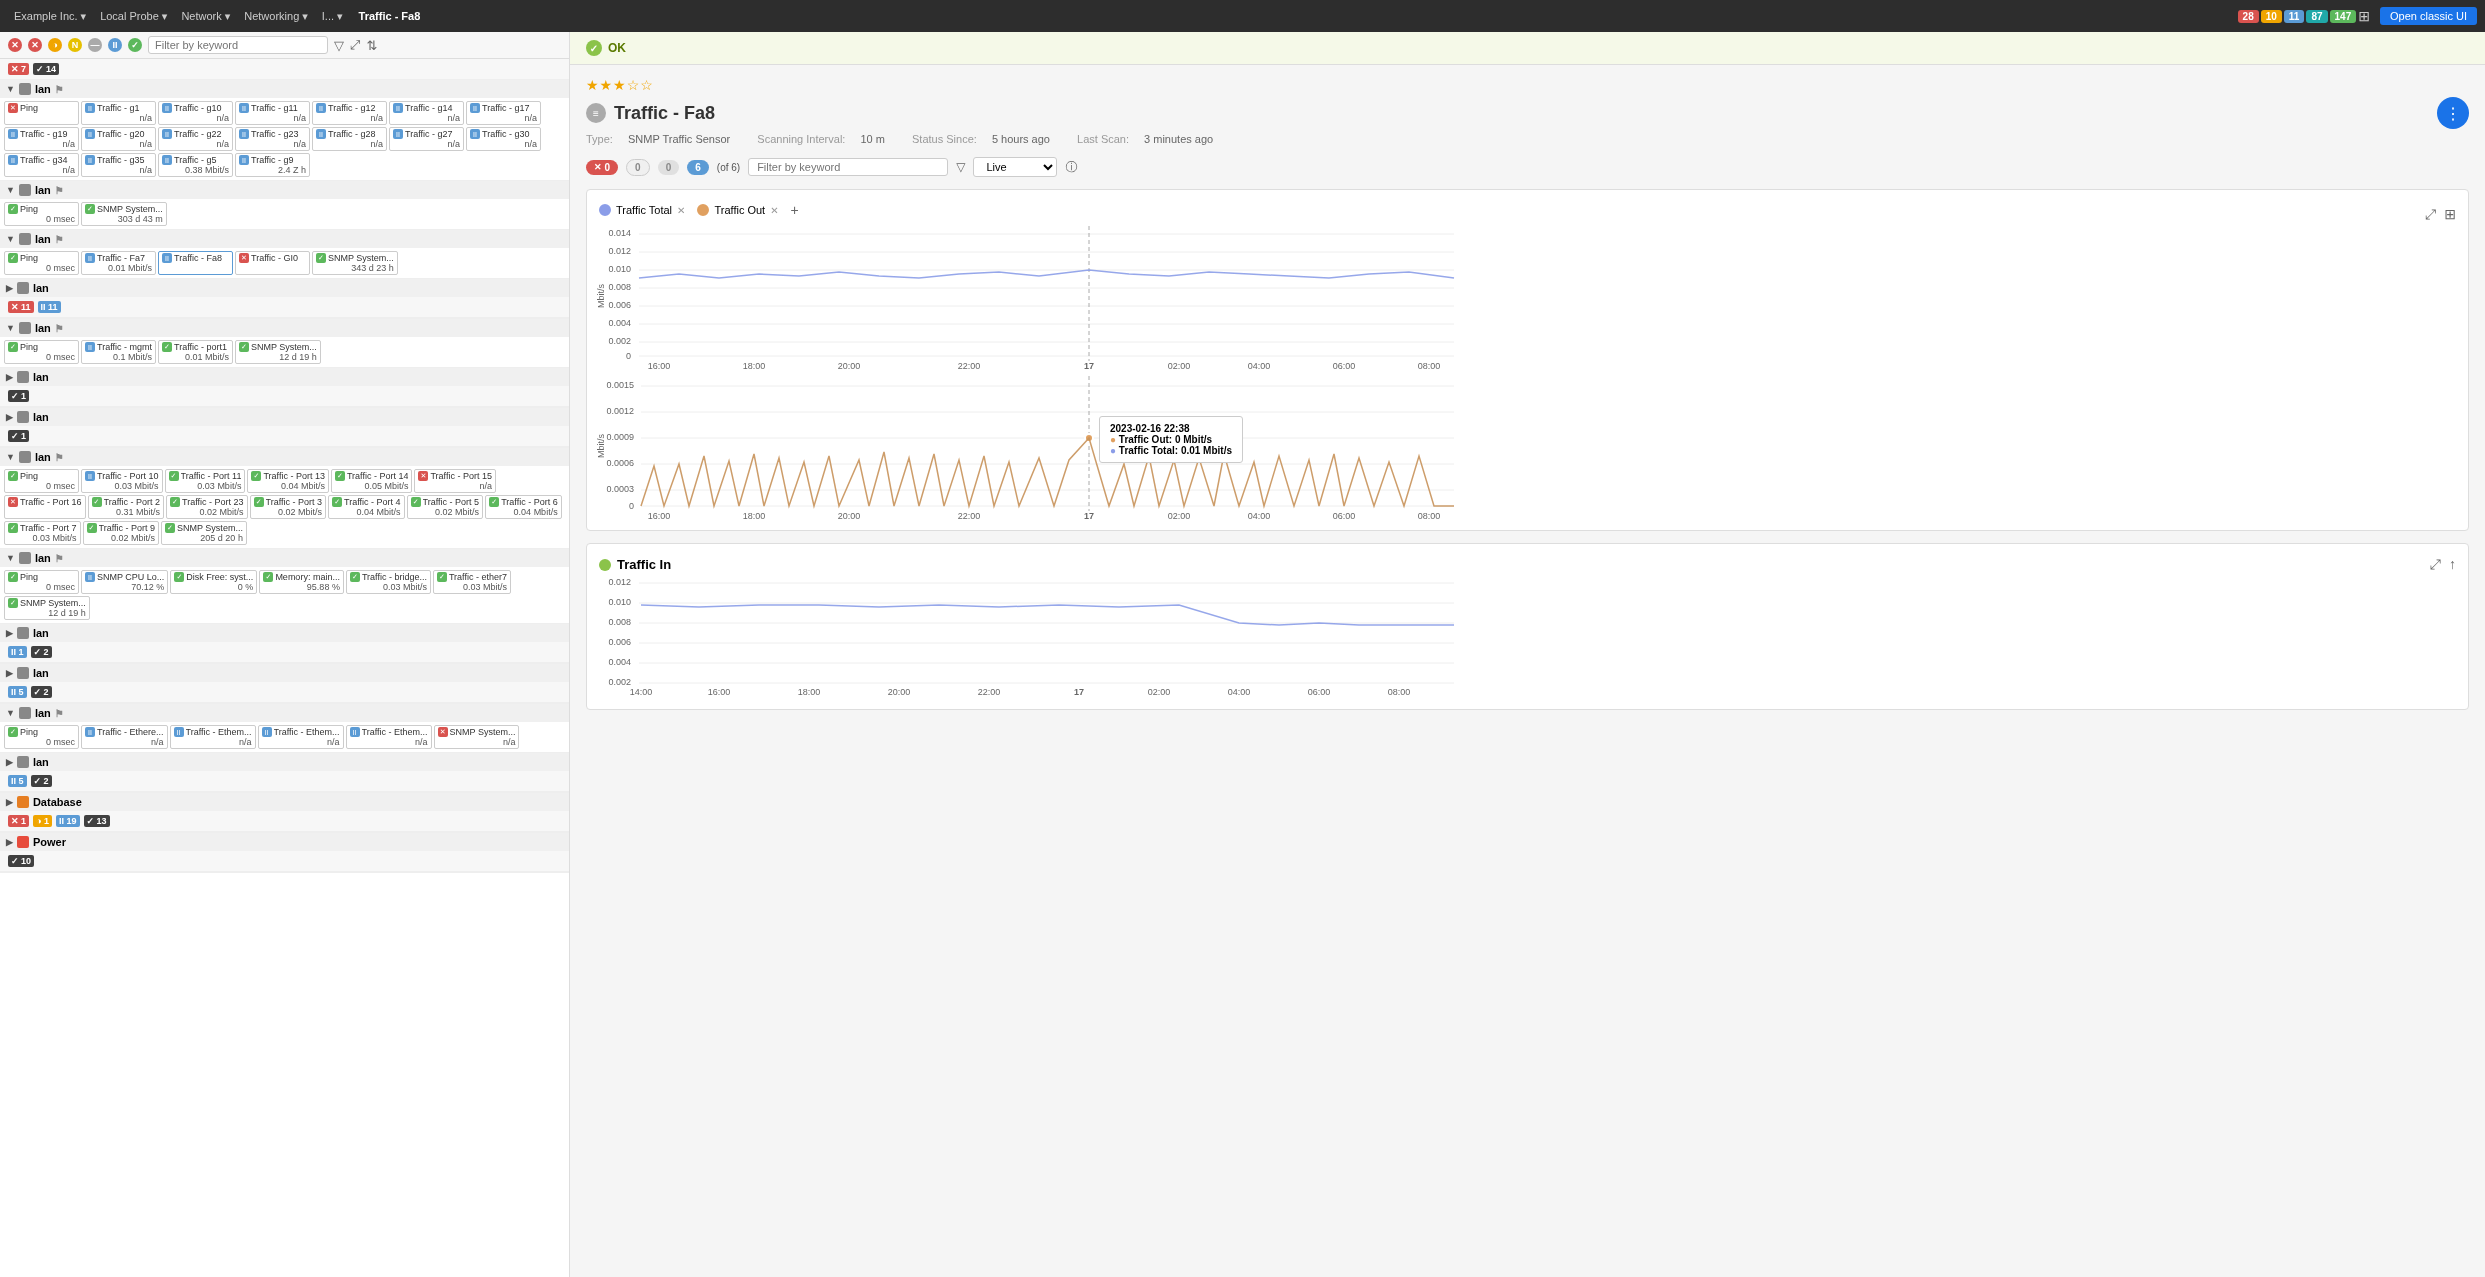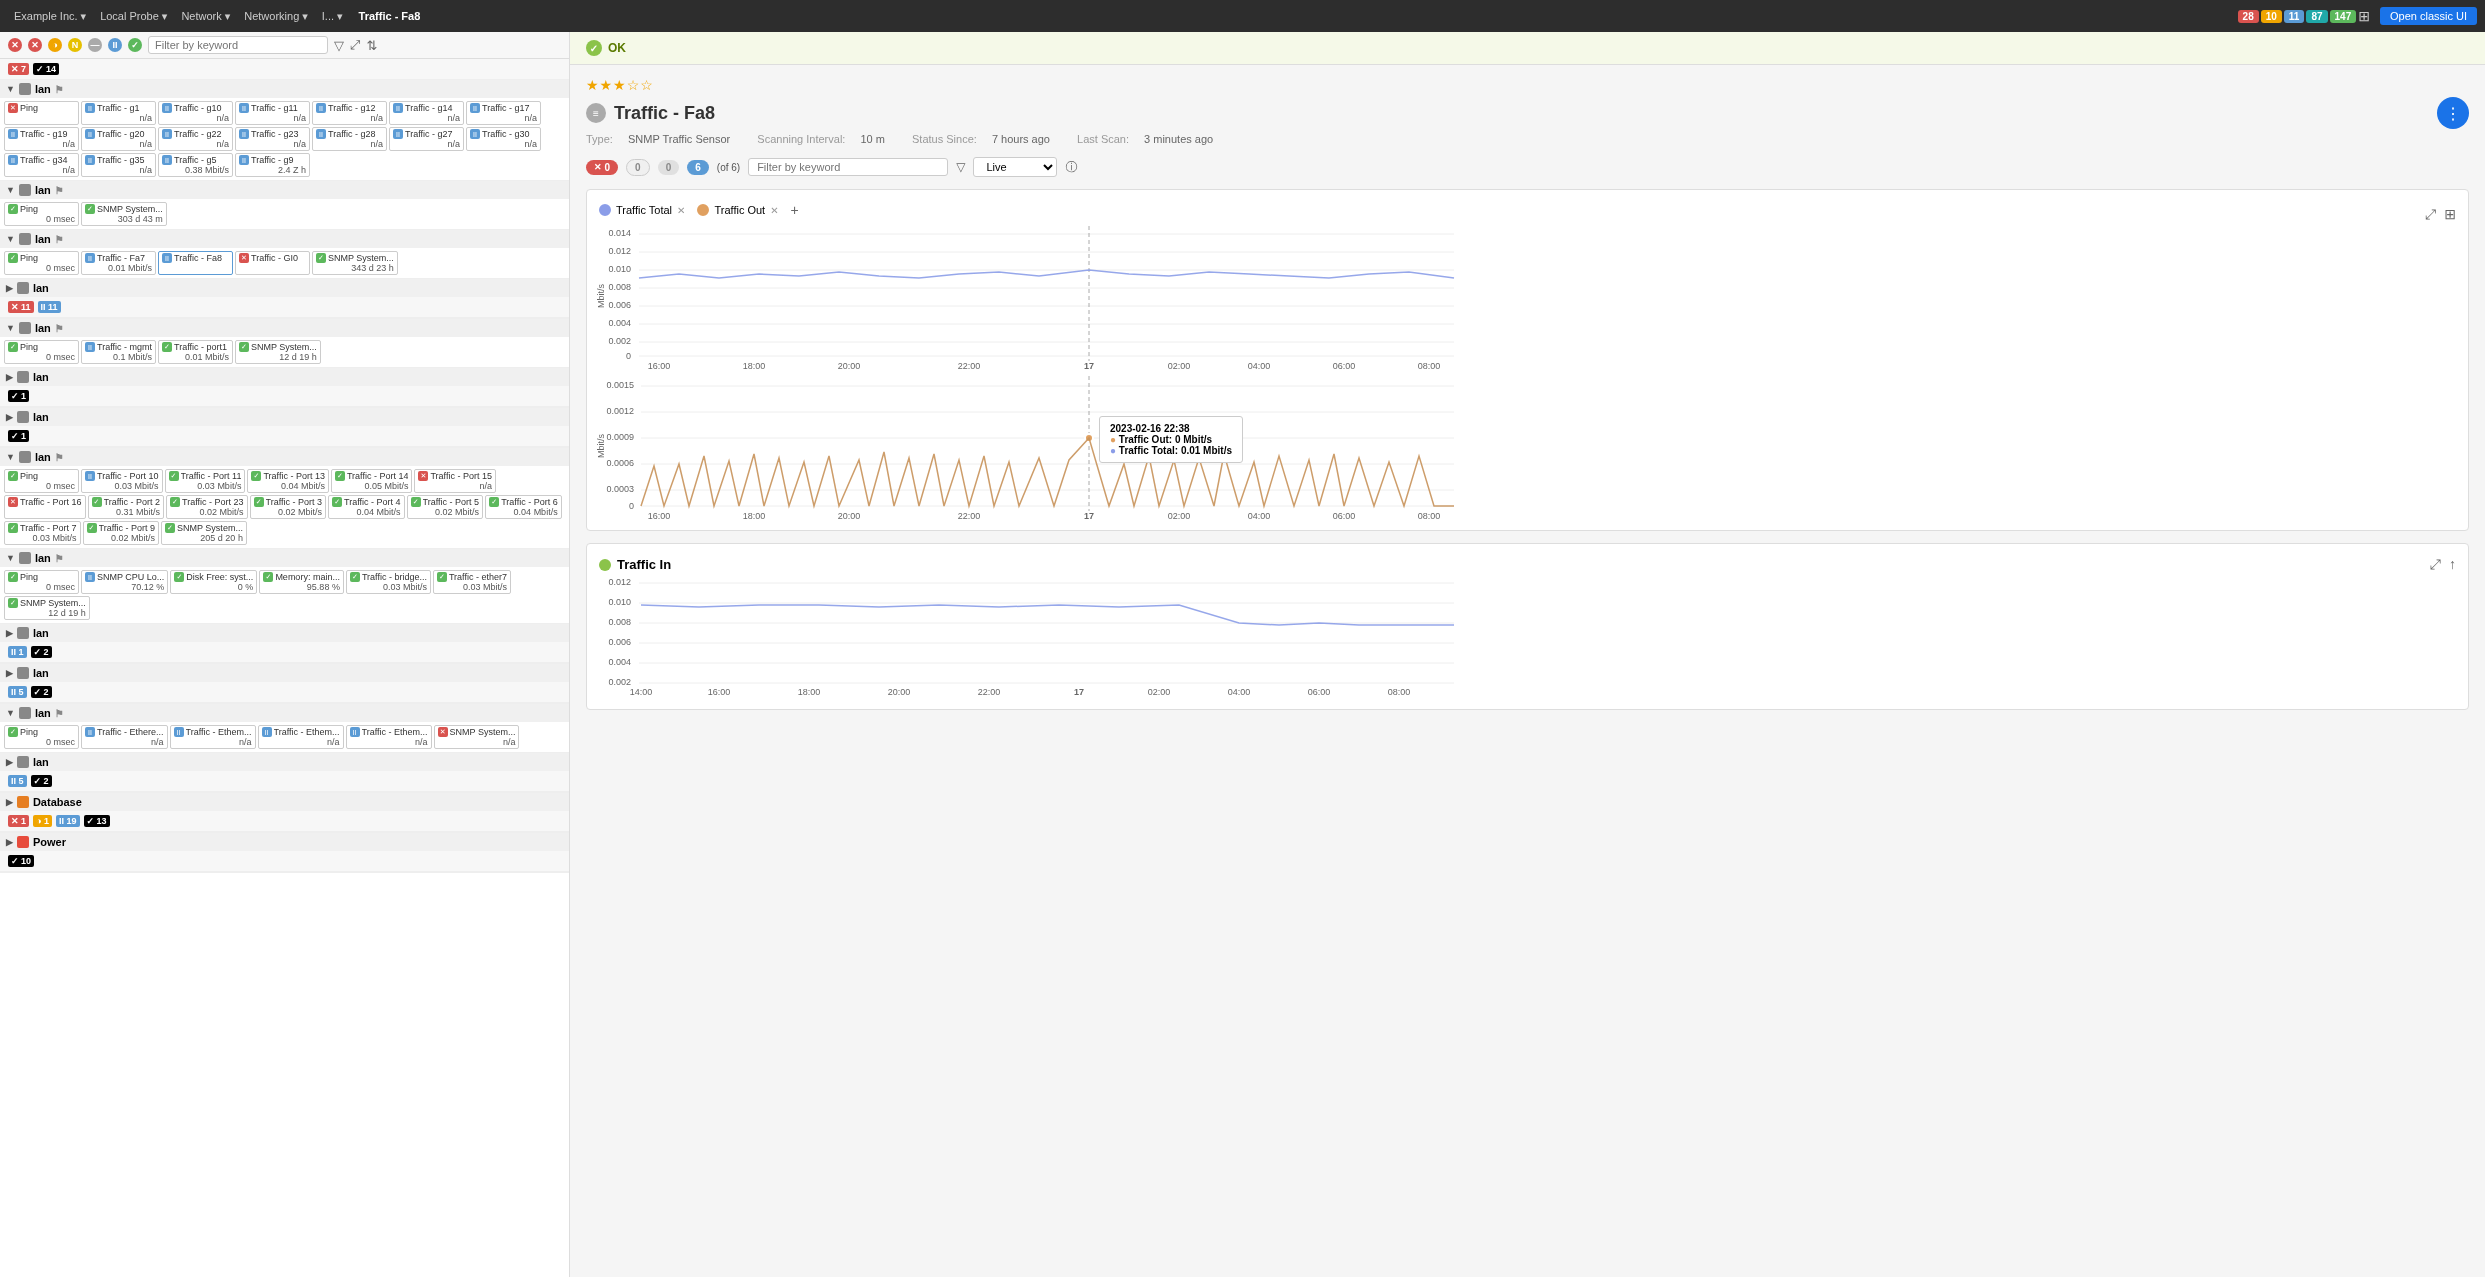--- a/index.html
+++ b/index.html
@@ -181,21 +181,21 @@
 
     
     .left-panel::-webkit-scrollbar { width: 6px; }
     .left-panel::-webkit-scrollbar-thumb { background: #ccc; border-radius: 3px; }
 
     .collapse-arrow { font-size: 9px; color: #555; }
 
     .mini-badge {
       font-size: 9px; border-radius: 2px; padding: 1px 3px; color: #fff; font-weight: bold;
     }
-    .mini-green { background: #000000; }
+    .mini-green { background: #404040; }
     .mini-red { background: #d9534f; }
     .mini-blue { background: #5b9bd5; }
     .mini-orange { background: #f0a500; }
   </style>
 </head>
 <body>
 
 <div class="top-nav">
   <div class="nav-item">
     <span>Example Inc.</span>
@@ -844,21 +844,21 @@
       <div class="sensor-stars">★★★☆☆</div>
       <div class="sensor-title-row">
         <div class="sensor-icon-circle">≡</div>
         <span class="sensor-title">Traffic - Fa8</span>
         <div style="flex:1"></div>
         <div style="width:32px;height:32px;border-radius:50%;background:#1a73e8;display:flex;align-items:center;justify-content:center;color:#fff;font-size:16px;cursor:pointer;">⋮</div>
       </div>
       <div class="sensor-meta">
         <span><span class="meta-key">Type: </span><span>SNMP Traffic Sensor</span></span>
         <span><span class="meta-key">Scanning Interval: </span><span>10 m</span></span>
-        <span><span class="meta-key">Status Since: </span><span>7 hours ago</span></span>
+        <span><span class="meta-key">Status Since: </span><span>5 hours ago</span></span>
         <span><span class="meta-key">Last Scan: </span><span>3 minutes ago</span></span>
       </div>
     </div>
 
 
     <div class="graph-area">
 
       <div class="filter-bar">
         <div class="filter-badge filter-badge-red">
           <span style="font-size:9px;">✕</span>

